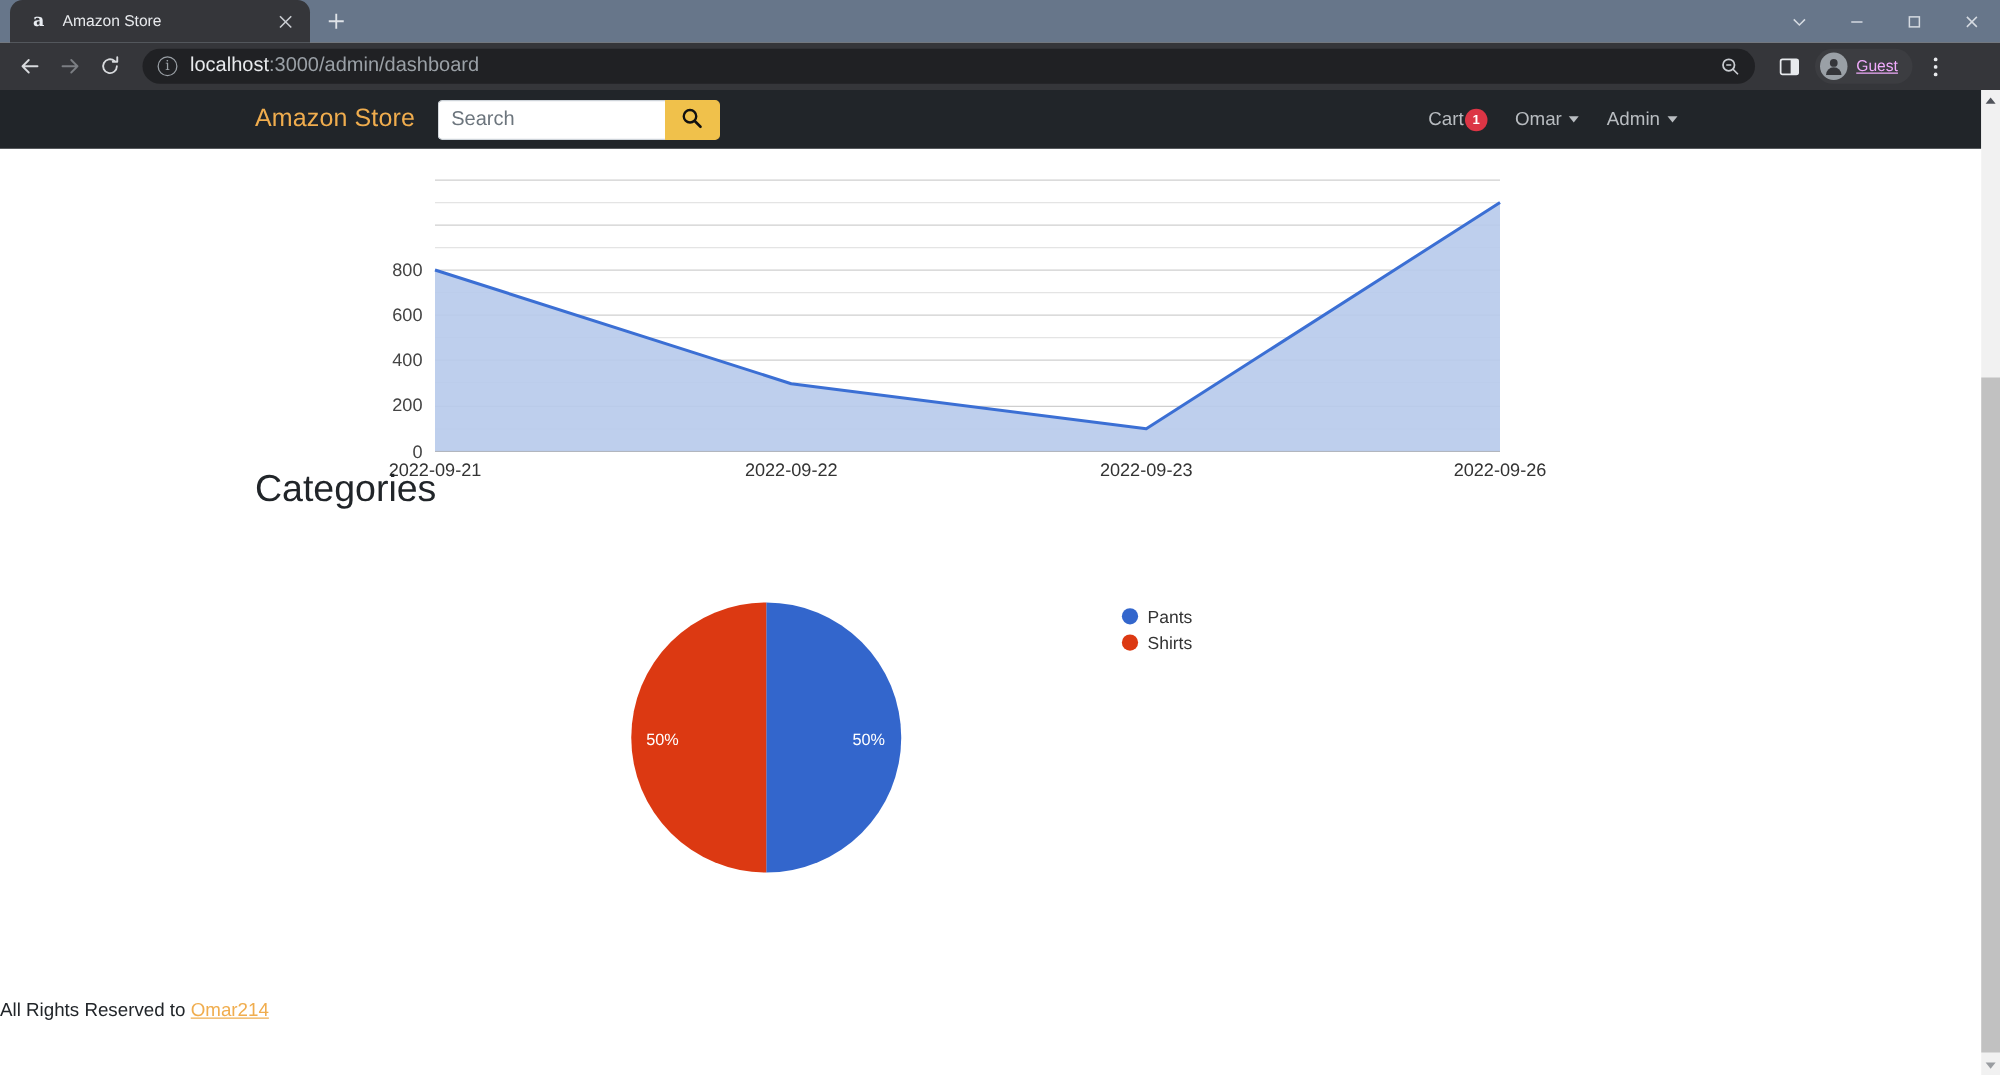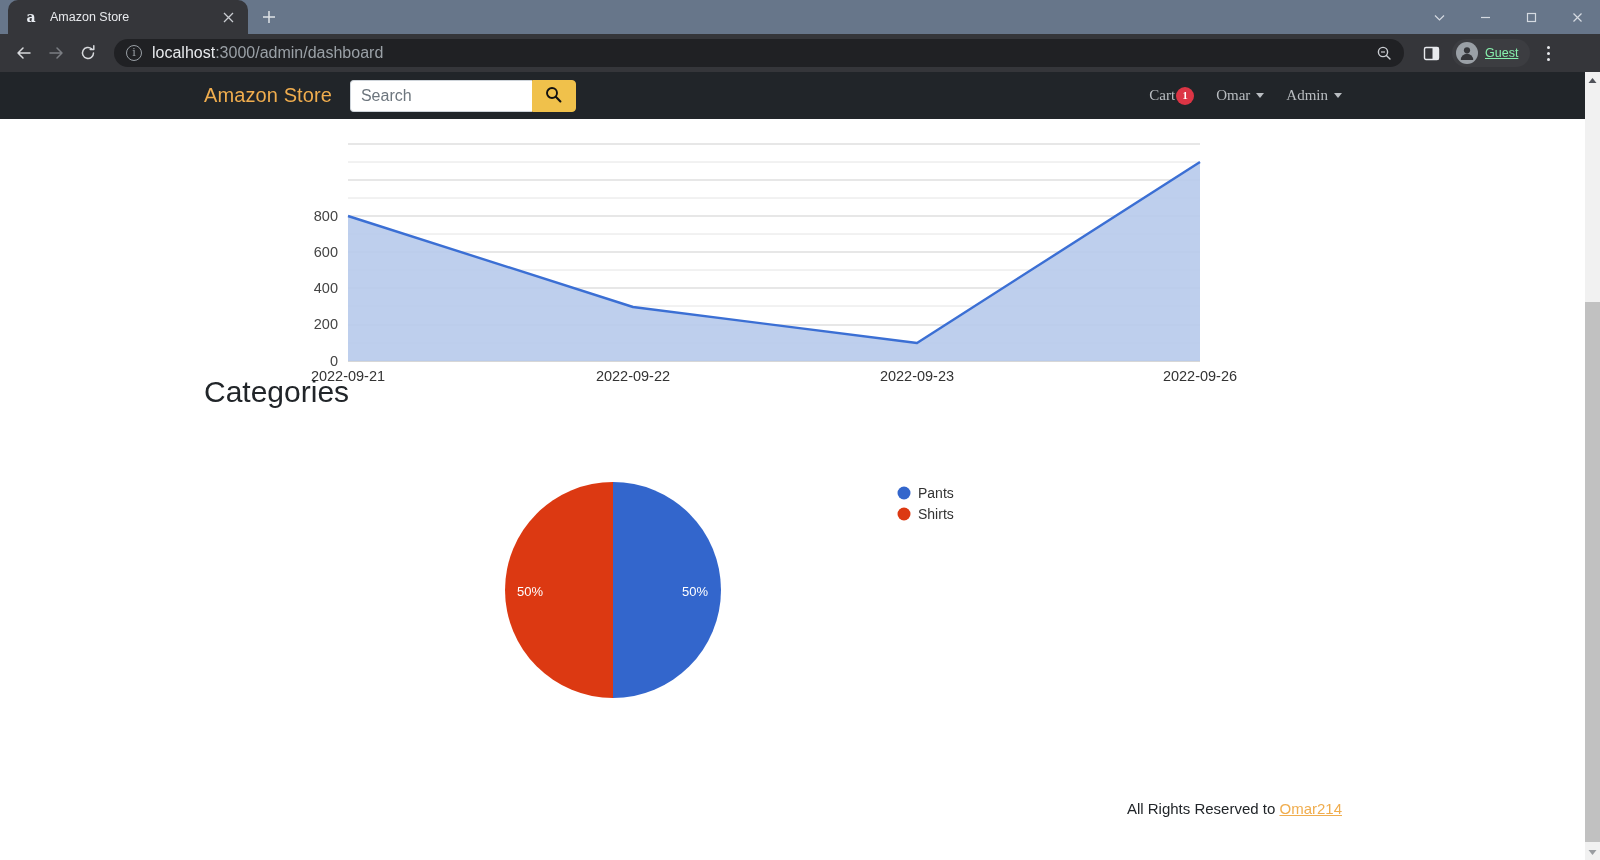--- a/index.html
+++ b/index.html
@@ -83,21 +83,21 @@
   }
   .profile-pill {
     height: 28px; background: #3c3d41; border-radius: 14px;
     display: flex; align-items: center; padding: 0 12px 0 4px; margin-left: 6px;
   }
   .profile-av {
     width: 22px; height: 22px; border-radius: 50%; background: #9aa0a6;
     display: flex; align-items: center; justify-content: center;
     margin-right: 7px; color: #3c3d41;
   }
-  .profile-name { color: #86efac; font-size: 12.5px; text-decoration: underline; }
+  .profile-name { color: #f0abfc; font-size: 12.5px; text-decoration: underline; }
   .kebab {
     width: 28px; display: flex; flex-direction: column; align-items: center;
     justify-content: center; gap: 3px; margin-left: 4px;
   }
   .kebab i { width: 3px; height: 3px; border-radius: 50%; background: #e8eaed; display:block; }
 
   
   .viewport {
     position: absolute; left: 0; top: 72px; width: 1600px; height: 788px;
     background: #fff; overflow: hidden;
@@ -120,21 +120,21 @@
     color: #212529; background: #fff; outline: none;
     font-family: "Liberation Sans", sans-serif;
   }
   .search-input::placeholder { color: #6c757d; }
   .search-btn {
     width: 44px; height: 32px; background: #f0c14b; border: 1px solid #f0c14b;
     border-radius: 0 4px 4px 0; display: flex; align-items: center;
     justify-content: center; color: #111; cursor: pointer;
   }
   .navright {
-    margin-left: auto; margin-right: 232px; display: flex; align-items: center; gap: 0; font-family: Liberation Serif, serif;
+    margin-left: auto; margin-right: 232px; display: flex; align-items: center; gap: 0;
   }
   .navlink {
     color: #b9bdc1; font-size: 15px; padding: 0 11px; display: flex;
     align-items: center; white-space: nowrap;
   }
   .cart-badge {
     background: #dc3545; color: #fff; font-size: 10.5px; font-weight: bold;
     min-width: 18px; height: 18px; border-radius: 9px; display: inline-flex;
     align-items: center; justify-content: center; margin-left: 1px; padding: 0 5px;
   }
@@ -151,21 +151,21 @@
   .chart-svg { position: absolute; left: 0; top: 0; }
 
   .section-title {
     position: absolute; left: 204px; top: 303px; font-size: 30px;
     color: #212529; font-weight: normal; margin: 0; text-align: center;
   }
 
   .pie-area { position: absolute; left: 0; top: 400px; width: 1585px; height: 280px; }
 
   .footer {
-    position: absolute; left: 0; top: 728px; width: 1342px; text-align: right;
+    position: absolute; left: 0; top: 728px; width: 1342px; text-align: left;
     font-size: 15px; color: #212529;
   }
   .footer a { color: #f0ad4e; text-decoration: underline; }
 
   
   .scrollbar {
     position: absolute; right: 0; top: 0; width: 15px; height: 788px;
     background: #f1f1f1; z-index: 40;
   }
   .sb-arrow {

